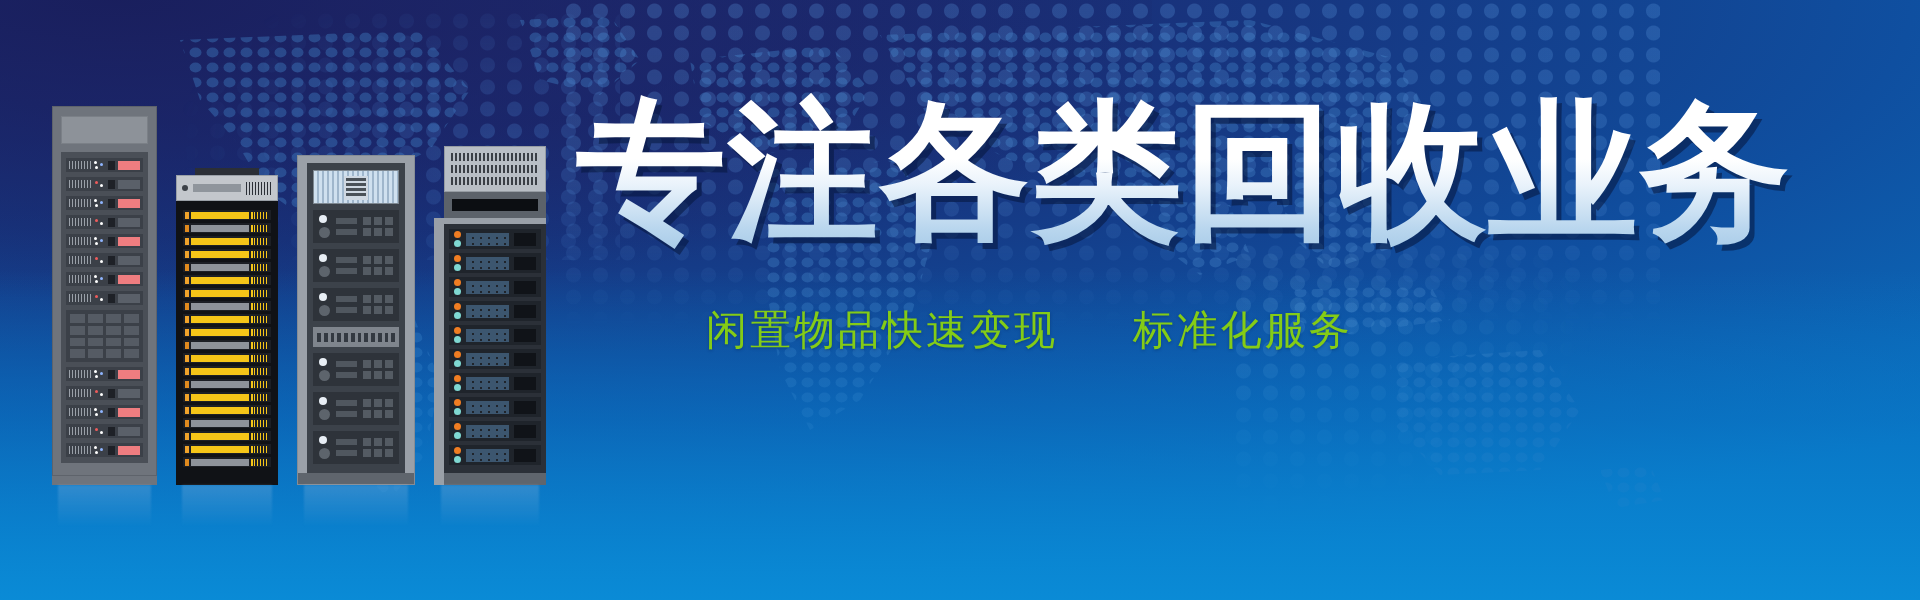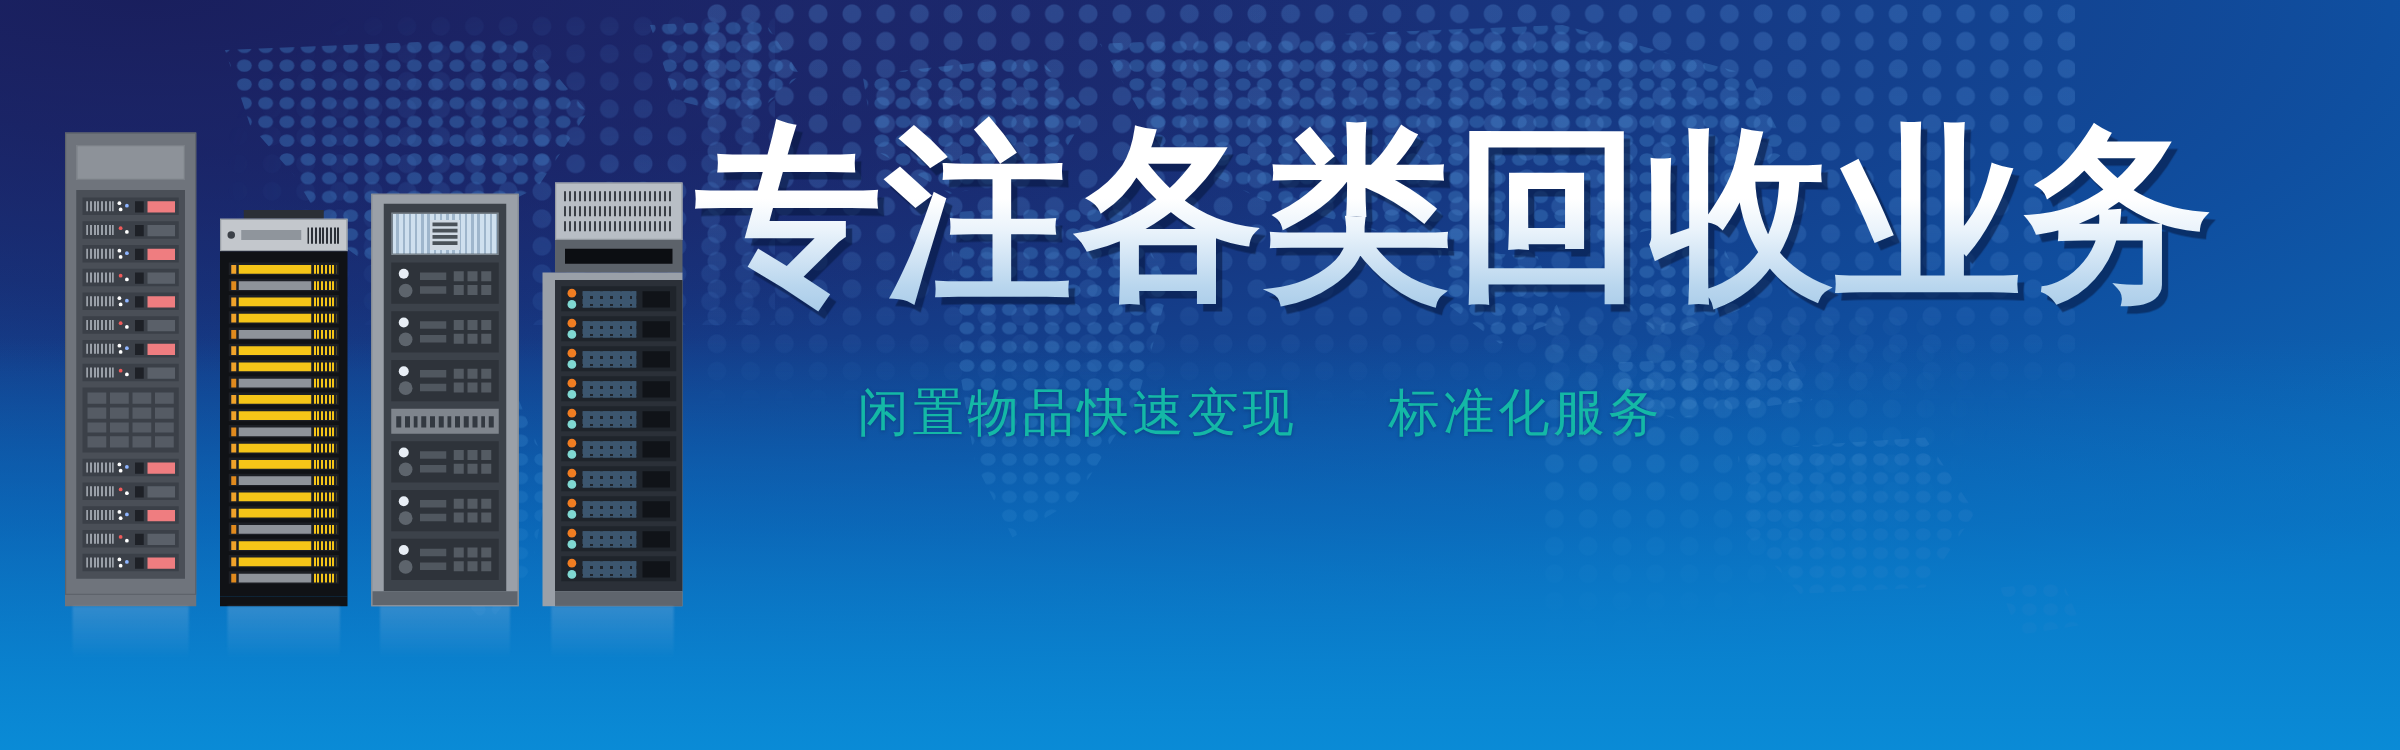--- a/index.html
+++ b/index.html
@@ -53,43 +53,42 @@
             mask-image:radial-gradient(60% 60% at 10% 25%, rgba(0,0,0,.9) 0%, rgba(0,0,0,0) 100%);
   }
   .dot-field.f3{
     left:150px;top:10px;width:470px;height:250px;
     background-image:radial-gradient(circle, rgba(75,130,205,.32) 40%, rgba(75,130,205,0) 46%);
     -webkit-mask-image:radial-gradient(70% 75% at 75% 55%, rgba(0,0,0,.95) 0%, rgba(0,0,0,0) 100%);
             mask-image:radial-gradient(70% 75% at 75% 55%, rgba(0,0,0,.95) 0%, rgba(0,0,0,0) 100%);
   }
 
   
-  .copy{position:absolute;left:556px;top:92px;width:1280px;}
+  .copy{position:absolute;left:576px;top:92px;width:1280px;}
 
   .headline{
     margin:0;
     font-size:150px;
     line-height:1.06;
     font-weight:700;
     letter-spacing:2px;
     background:linear-gradient(to bottom,#ffffff 0%,#ffffff 42%,#eaf3fb 58%,#b9d6ee 86%,#a8cbe8 100%);
     -webkit-background-clip:text;background-clip:text;
     color:transparent;-webkit-text-fill-color:transparent;
     filter:drop-shadow(5px 6px 0 rgba(6,22,60,.55));
     white-space:nowrap;
   }
   .subline{
     margin:52px 0 0 130px;
     font-size:41px;
     font-weight:400;
-    color:#14b8a6;
+    color:#84cc16;
     letter-spacing:3px;
     white-space:nowrap;
     text-shadow:0 1px 3px rgba(5,25,70,.35);
-    font-family:Liberation Serif, serif;
   }
   .subline .gap{display:inline-block;width:46px;}
 
   
   .racks{
     position:absolute;left:52px;bottom:115px;
     height:330px;
     display:flex;align-items:flex-end;gap:19px;
   }
   .rack{position:relative;}

